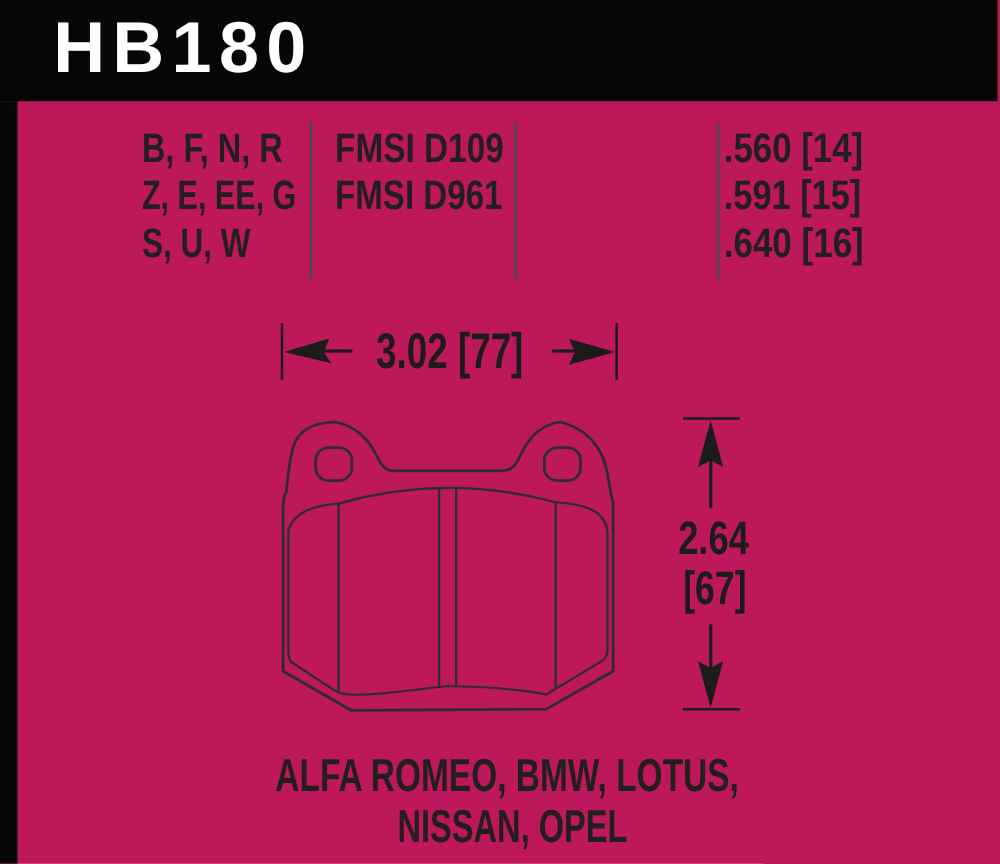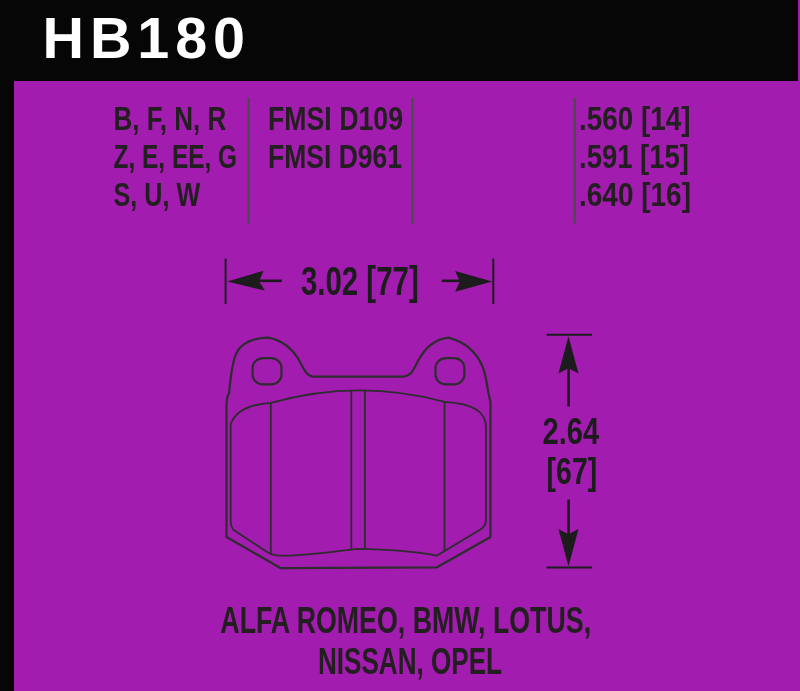--- a/index.html
+++ b/index.html
@@ -1,21 +1,21 @@
 <!DOCTYPE html>
 <html><head>
 <meta charset="utf-8">
 <style>
   html, body { margin: 0; padding: 0; }
   body { background: #ffffff; }
   .page {
     position: relative;
     width: 800px;
     height: 691px;
-    background: #a21caf;
+    background: #be185d;
     overflow: hidden;
     font-family: "Liberation Sans", sans-serif;
     text-align: center;
   }
   .header-band {
     position: absolute;
     left: 0; top: 0;
     width: 798px; height: 81px;
     background: #060606;
   }

